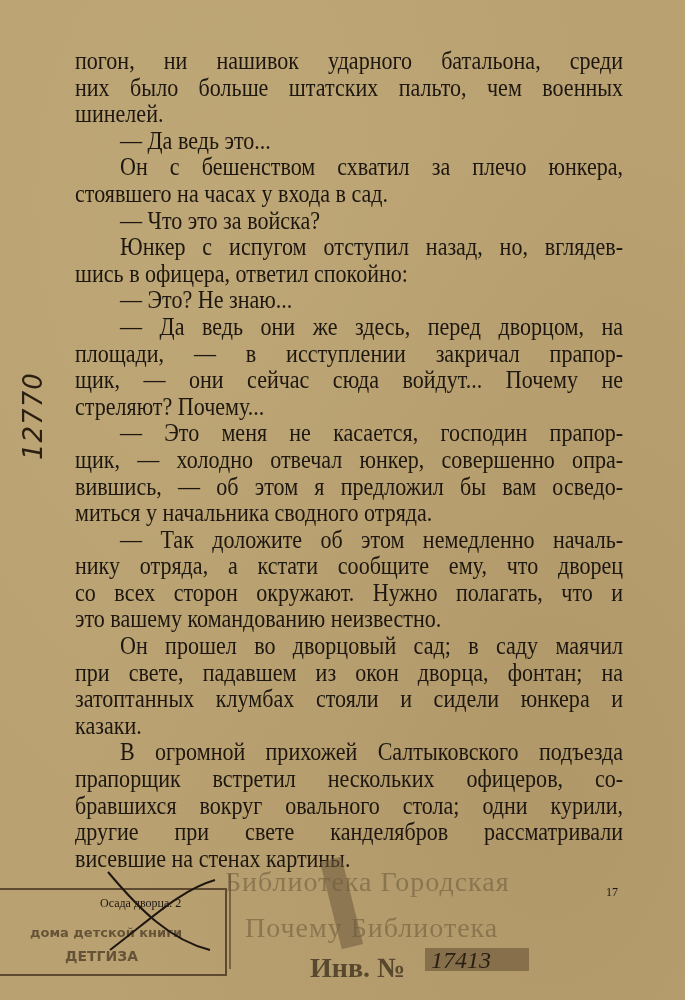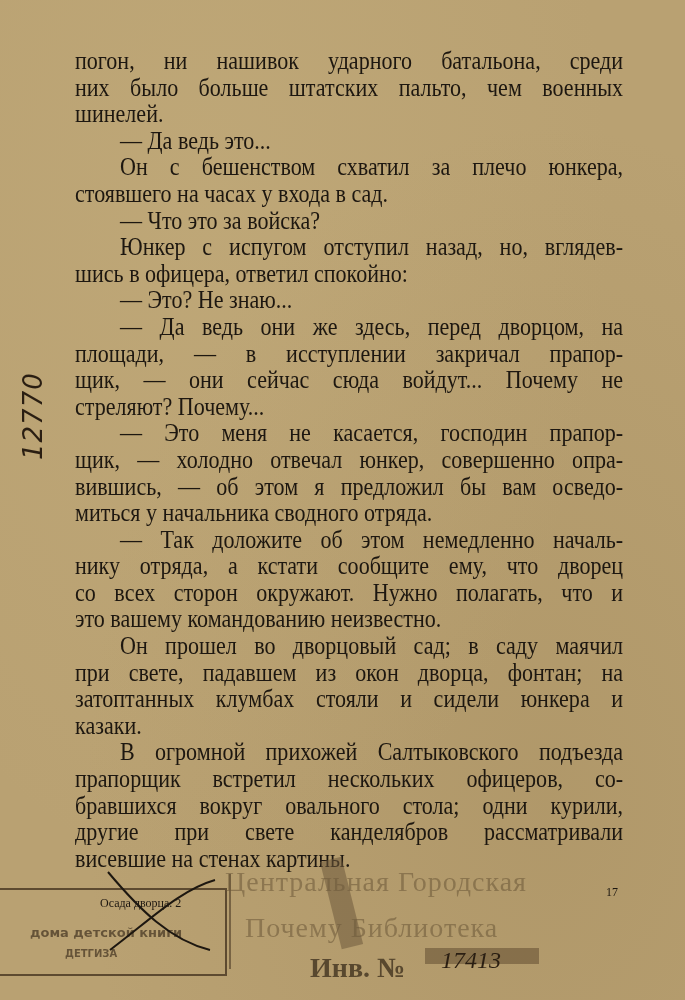--- a/index.html
+++ b/index.html
@@ -44,36 +44,36 @@
     font-style: italic;
     letter-spacing: 1px;
   }
   .stamp-left {
     position: absolute; left: 0px; top: 888px; width: 225px; height: 84px;
     border-top: 2px solid #5d4a30; border-bottom: 2px solid #5d4a30; border-right: 2px solid #5d4a30;
     color: #4a3a25;
   }
   .stamp-left .s1 { position: absolute; left: 20px; top: 8px; font-family: "DejaVu Sans", sans-serif; font-weight: bold; font-size: 14px; letter-spacing: 0.5px; opacity: 0.75; }
   .stamp-left .s2 { position: absolute; left: 30px; top: 35px; font-family: "DejaVu Sans", sans-serif; font-weight: bold; font-size: 13px; opacity: 0.75; }
-  .stamp-left .s3 { position: absolute; left: 65px; top: 58px; font-family: "DejaVu Sans", sans-serif; font-weight: bold; font-size: 10px; opacity: 0.75; }
+  .stamp-left .s3 { position: absolute; left: 65px; top: 58px; font-family: "DejaVu Sans", sans-serif; font-weight: bold; font-size: 14px; opacity: 0.75; }
   .stamp-left .overlay {
     position: absolute; left: 100px; top: 6px; font-size: 12px; color: #1d1710;
     font-family: "Liberation Serif", serif;
   }
   .cross {
     position: absolute; left: 100px; top: 870px; width: 120px; height: 90px;
   }
   .stamp-right { position: absolute; left: 225px; top: 862px; width: 380px; height: 130px; color: #6b5738; }
   .stamp-right .r1 { position: absolute; left: 0px; top: 4px; font-size: 28px; opacity: 0.55; letter-spacing: 1px; }
   .stamp-right .r2 { position: absolute; left: 20px; top: 50px; font-size: 28px; opacity: 0.55; letter-spacing: 1px; }
   .stamp-right .r3 { position: absolute; left: 85px; top: 90px; font-size: 28px; font-weight: bold; color: #3a2c1a; opacity: 0.75; text-align: center; }
   .stamp-right .inv-num {
-    position: absolute; left: 200px; top: 86px; width: 98px; height: 16px;
+    position: absolute; left: 200px; top: 86px; width: 98px; height: 23px;
     background: rgba(80,60,35,0.45); font-size: 24px; color: #2a1e12;
-    font-style: italic; line-height: 24px; padding-left: 16px;
+    font-style: italic; line-height: 24px; padding-left: 6px;
   }
   .stamp-right .bar { position: absolute; left: 95px; top: 0; width: 22px; height: 90px; background: rgba(110,90,60,0.55); transform: rotate(-14deg); transform-origin: top left; }
   .stamp-right .vline { position: absolute; left: 4px; top: 12px; width: 2px; height: 95px; background: #5d4a30; opacity: 0.7; }
   .page-number {
     position: absolute; left: 606px; top: 885px; font-size: 12px; color: #1d1710;
   }
 </style>
 </head>
 <body>
 
@@ -121,21 +121,21 @@
     <div class="overlay">Осада дворца. 2</div>
   </div>
 
   <svg class="cross" viewBox="0 0 120 90">
     <path d="M8 2 C 40 40, 70 70, 110 80" stroke="#1d1710" stroke-width="2" fill="none"></path>
     <path d="M10 80 C 50 50, 80 20, 115 10" stroke="#1d1710" stroke-width="2" fill="none"></path>
   </svg>
 
   <div class="stamp-right">
     <div class="vline"></div>
-    <div class="r1">Центральная Городская</div>
+    <div class="r1">Библиотека Городская</div>
     <div class="r2">Почему Библиотека</div>
     <div class="r3">Инв. №</div>
     <div class="inv-num">17413</div>
     <div class="bar"></div>
   </div>
 
   <div class="page-number">17</div>
 </div>
 
 </body></html>

